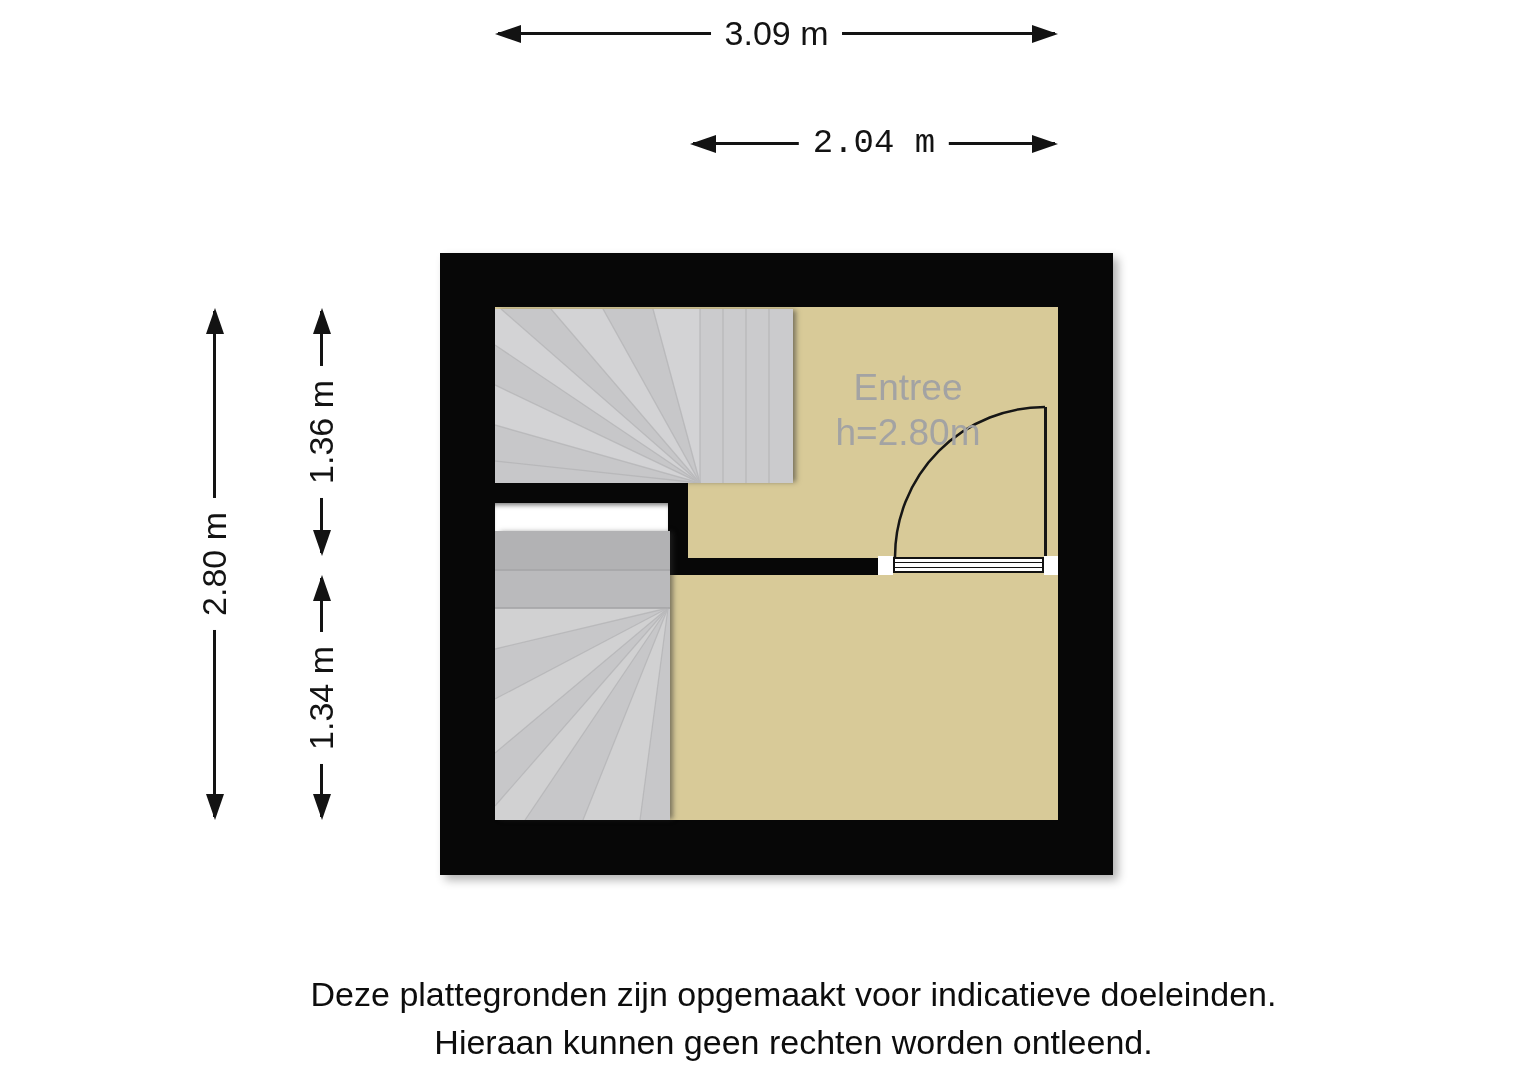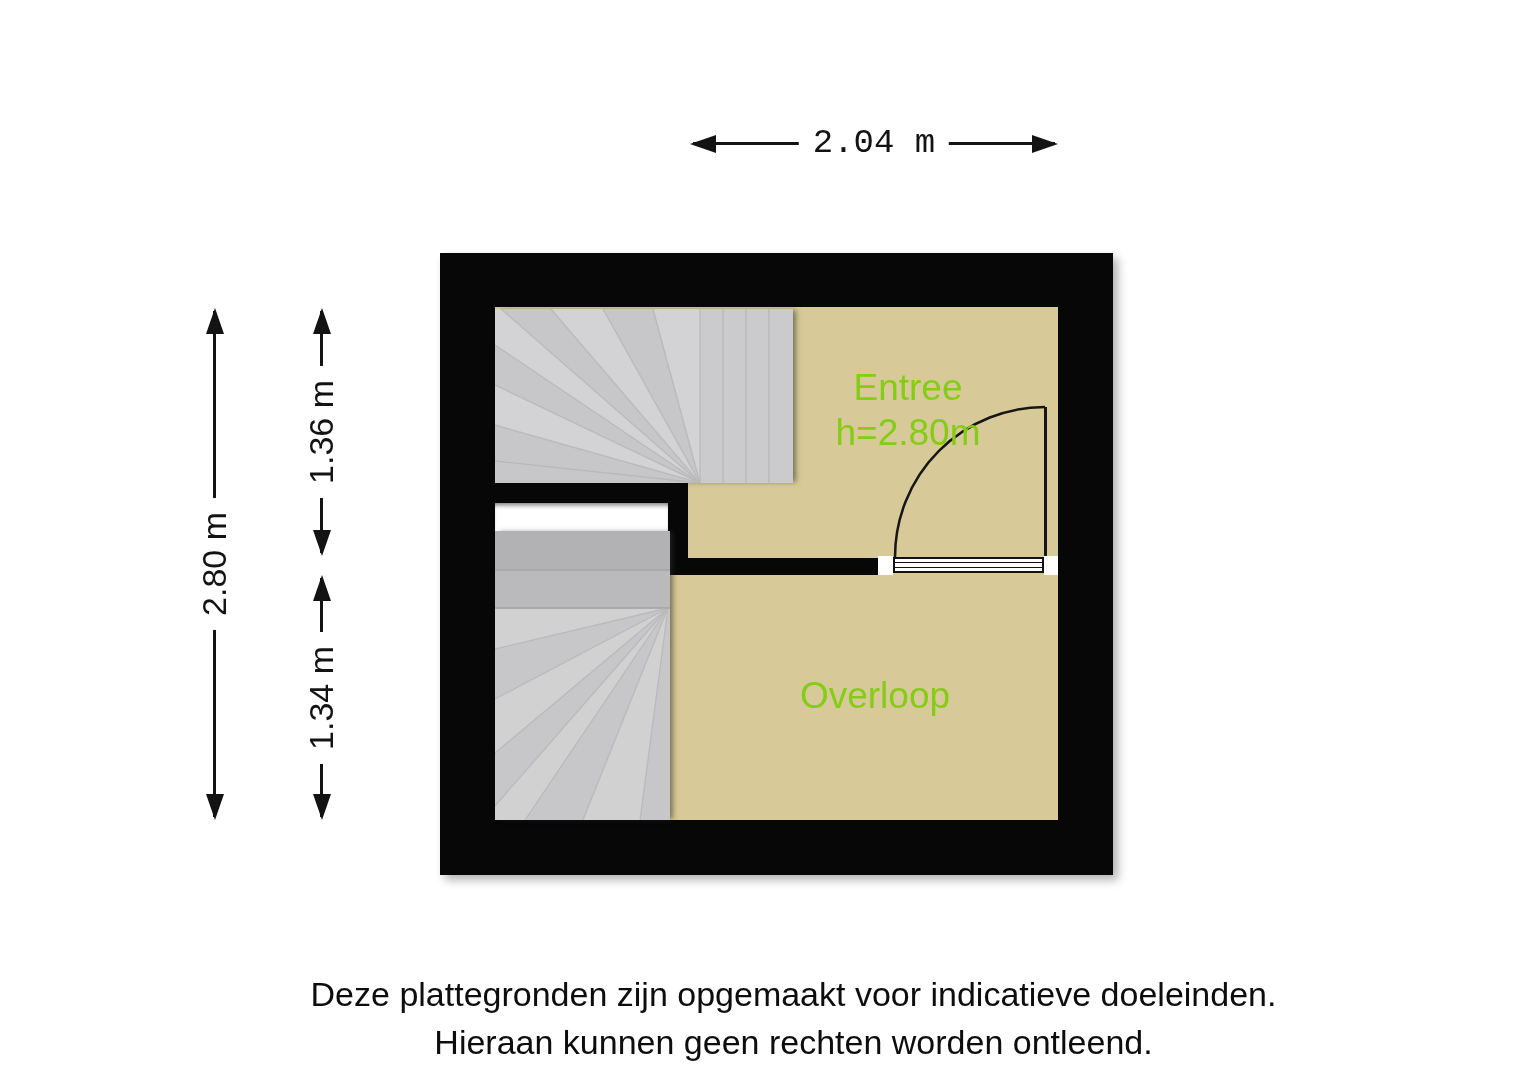--- a/index.html
+++ b/index.html
@@ -41,33 +41,39 @@
   .wall-vert{left:228px;top:230px;width:20px;height:92px;}
   .wall-door{left:248px;top:305px;width:190px;height:17px;}
   .door-post{position:absolute;background:#ffffff;}
   .door-post-left{left:438px;top:303px;width:15px;height:19px;}
   .door-post-right{left:604px;top:303px;width:14px;height:19px;}
   .door-leaf{position:absolute;left:453px;top:304px;width:151px;height:16px;
      border-left:2px solid #121212;border-right:2px solid #121212;
      background:linear-gradient(#121212 0 2px,#ffffff 2px 5px,#121212 5px 6px,#ffffff 6px 10px,
                 #121212 10px 11px,#ffffff 11px 14px,#121212 14px 16px);}
   .door-svg{position:absolute;left:0;top:0;}
-  .room-label{position:absolute;text-align:center;font-size:37px;line-height:45px;color:#84cc16;}
+  .room-label{position:absolute;text-align:center;font-size:37px;line-height:45px;color:#a3a3a3;}
   .label-entree{left:350px;top:112px;width:236px;}
   .label-overloop{left:325px;top:420px;width:220px;}
 
   
   .disclaimer{position:absolute;left:30px;top:970px;width:1527px;text-align:center;
               font-size:34px;line-height:48px;color:#0d0d0d;}
 </style>
 </head>
 <body>
 
 <div class="canvas">
 
+  <div class="dim dim-h" style="left:495px;top:21px;width:563px;">
+    <div class="dline-h"></div>
+    <div class="ah ah-left"></div>
+    <div class="ah ah-right"></div>
+    <div class="dlabel">3.09 m</div>
+  </div>
 
   <div class="dim dim-h" style="left:690px;top:131px;width:368px;font-family:Liberation Mono, monospace;">
     <div class="dline-h"></div>
     <div class="ah ah-left"></div>
     <div class="ah ah-right"></div>
     <div class="dlabel">2.04 m</div>
   </div>
 
   <div class="dim dim-v" style="left:202px;top:308px;height:512px;">
     <div class="dline-v"></div>
@@ -154,23 +160,20 @@
     <div class="door-post door-post-right"></div>
     <svg class="door-svg" width="673" height="622" viewBox="0 0 673 622">
       <path d="M 455 304 A 150 150 0 0 1 605 154" fill="none" stroke="#161616" stroke-width="2.5"></path>
       <line x1="605.5" y1="154" x2="605.5" y2="303" stroke="#161616" stroke-width="3"></line>
     </svg>
 
     <div class="room-label label-entree">
       <div>Entree</div>
       <div>h=2.80m</div>
     </div>
-    <div class="room-label label-overloop">
-      <div>Overloop</div>
-    </div>
 
   </div>
 
   <div class="disclaimer">
     <div>Deze plattegronden zijn opgemaakt voor indicatieve doeleinden.</div>
     <div>Hieraan kunnen geen rechten worden ontleend.</div>
   </div>
 
 </div>
 

